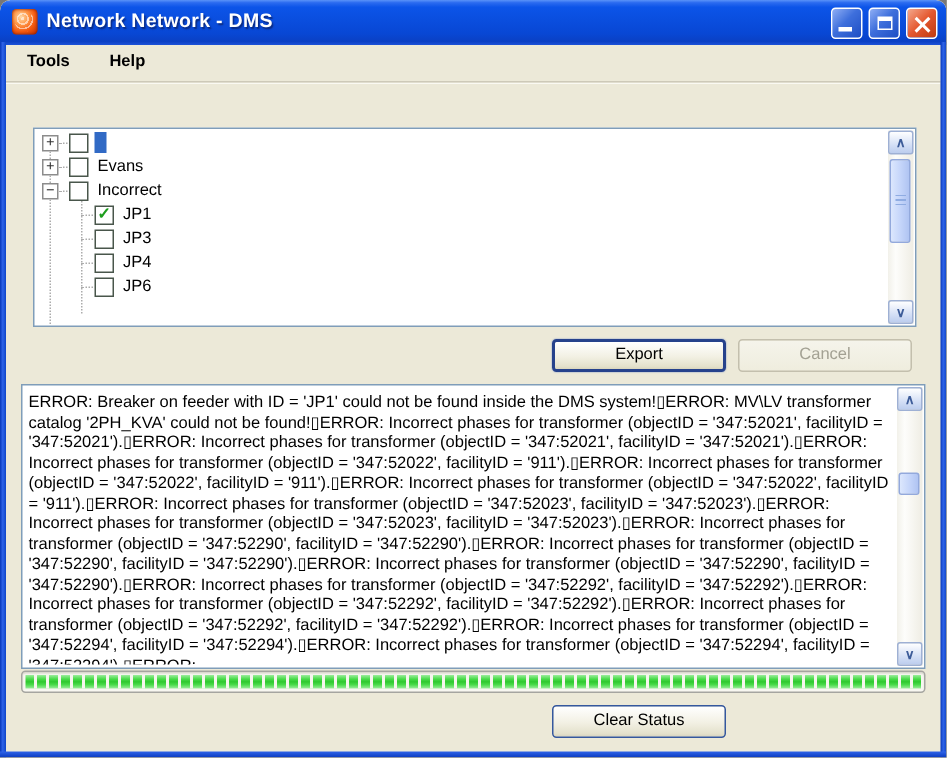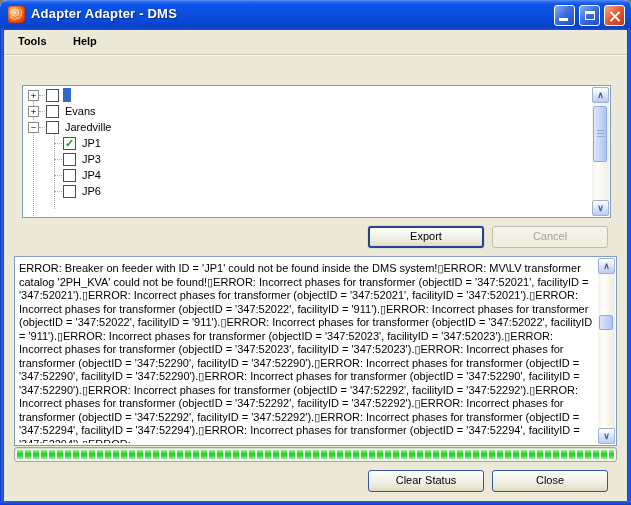--- a/index.html
+++ b/index.html
@@ -79,21 +79,21 @@
       repeating-linear-gradient(90deg,rgba(0,0,0,0) 0 6px,#F6F5EE 6px 8px),
       linear-gradient(180deg,#9CEC9C 0%,#4ADB4A 30%,#2FC82F 50%,#4ADB4A 72%,#9CEC9C 100%);}
 </style>
 </head>
 <body>
 
 <div class="window">
 
   <div class="titlebar">
     <div class="appicon"></div>
-    <div class="wtitle">Adapter Adapter - DMS</div>
+    <div class="wtitle">Network Network - DMS</div>
     <div class="wbtn min">
         <span class="g-min"></span>
       </div>
     <div class="wbtn max">
         <span class="g-max"></span>
       </div>
     <div class="wbtn cls">
         <span class="g-x1"></span>
         <span class="g-x2"></span>
       </div>
@@ -122,21 +122,21 @@
         <div class="trow lvl0">
           <span class="exp">+</span>
           <span class="conn"></span>
           <span class="cbx"></span>
           <span class="tlab">Evans</span>
         </div>
         <div class="trow lvl0">
           <span class="exp">−</span>
           <span class="conn"></span>
           <span class="cbx"></span>
-          <span class="tlab">Jaredville</span>
+          <span class="tlab">Incorrect</span>
         </div>
         <div class="trow lvl1">
           <span class="conn"></span>
           <span class="cbx">✓</span>
           <span class="tlab">JP1</span>
         </div>
         <div class="trow lvl1">
           <span class="conn"></span>
           <span class="cbx"></span>
           <span class="tlab">JP3</span>
@@ -169,15 +169,14 @@
       <div class="sthumb" style="top:57px;height:15px;"></div>
       <div class="sarr down">∨</div>
     </div>
   </div>
 
   <div class="pbar">
     <div class="pfill" style="width: calc(100% - 4px);"></div>
   </div>
 
   <div class="btn" style="left:368px;top:470px;">Clear Status</div>
-  <div class="btn" style="left:492px;top:470px;">Close</div>
 
 </div>
 
 </body></html>

